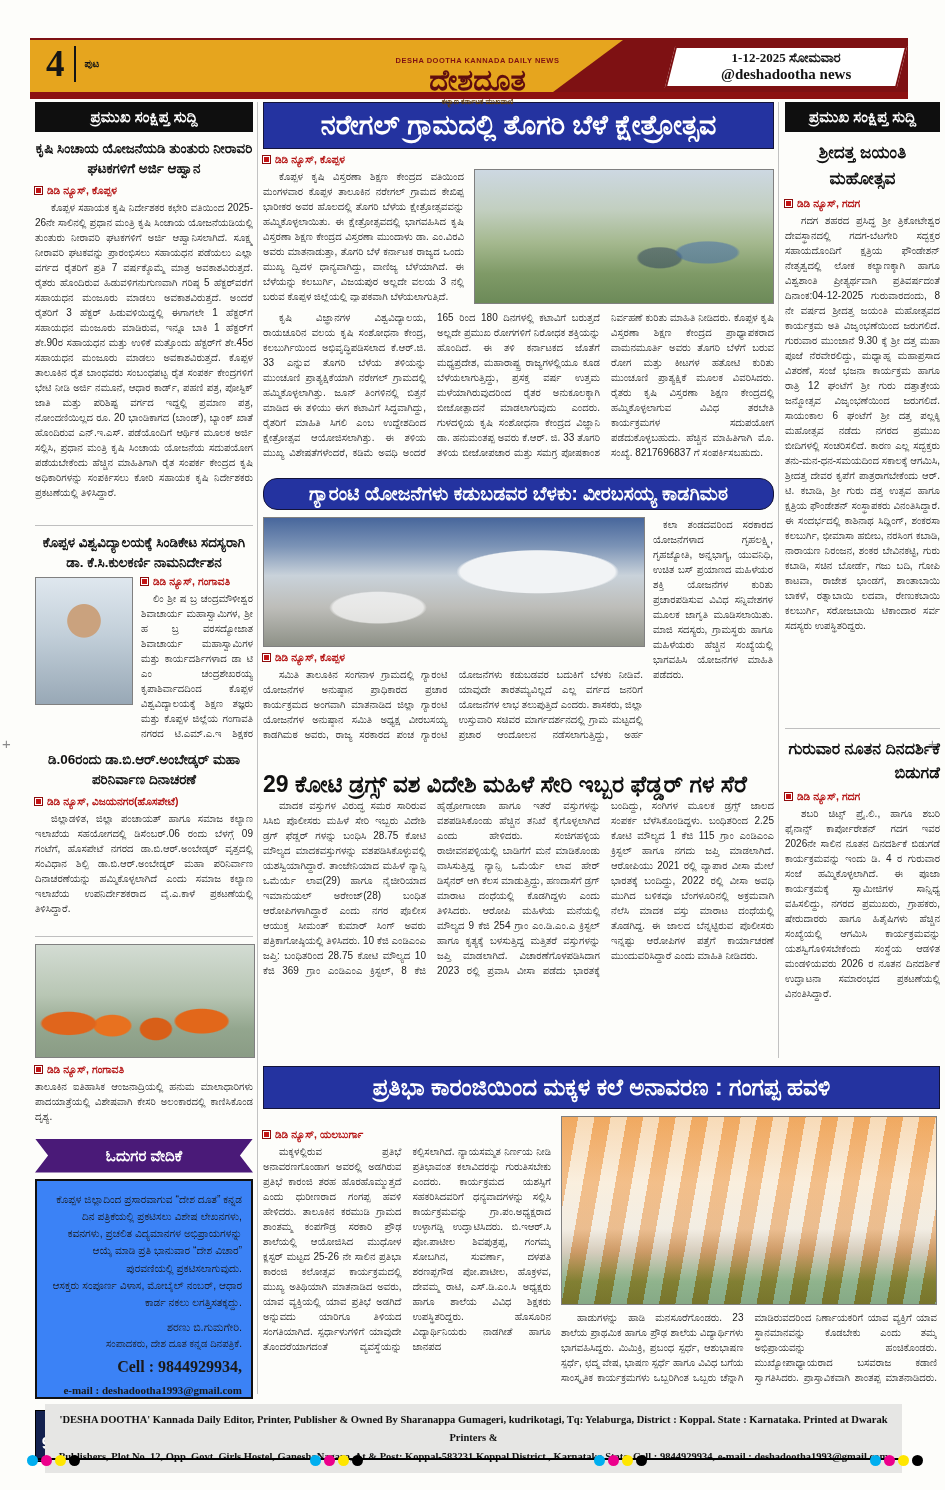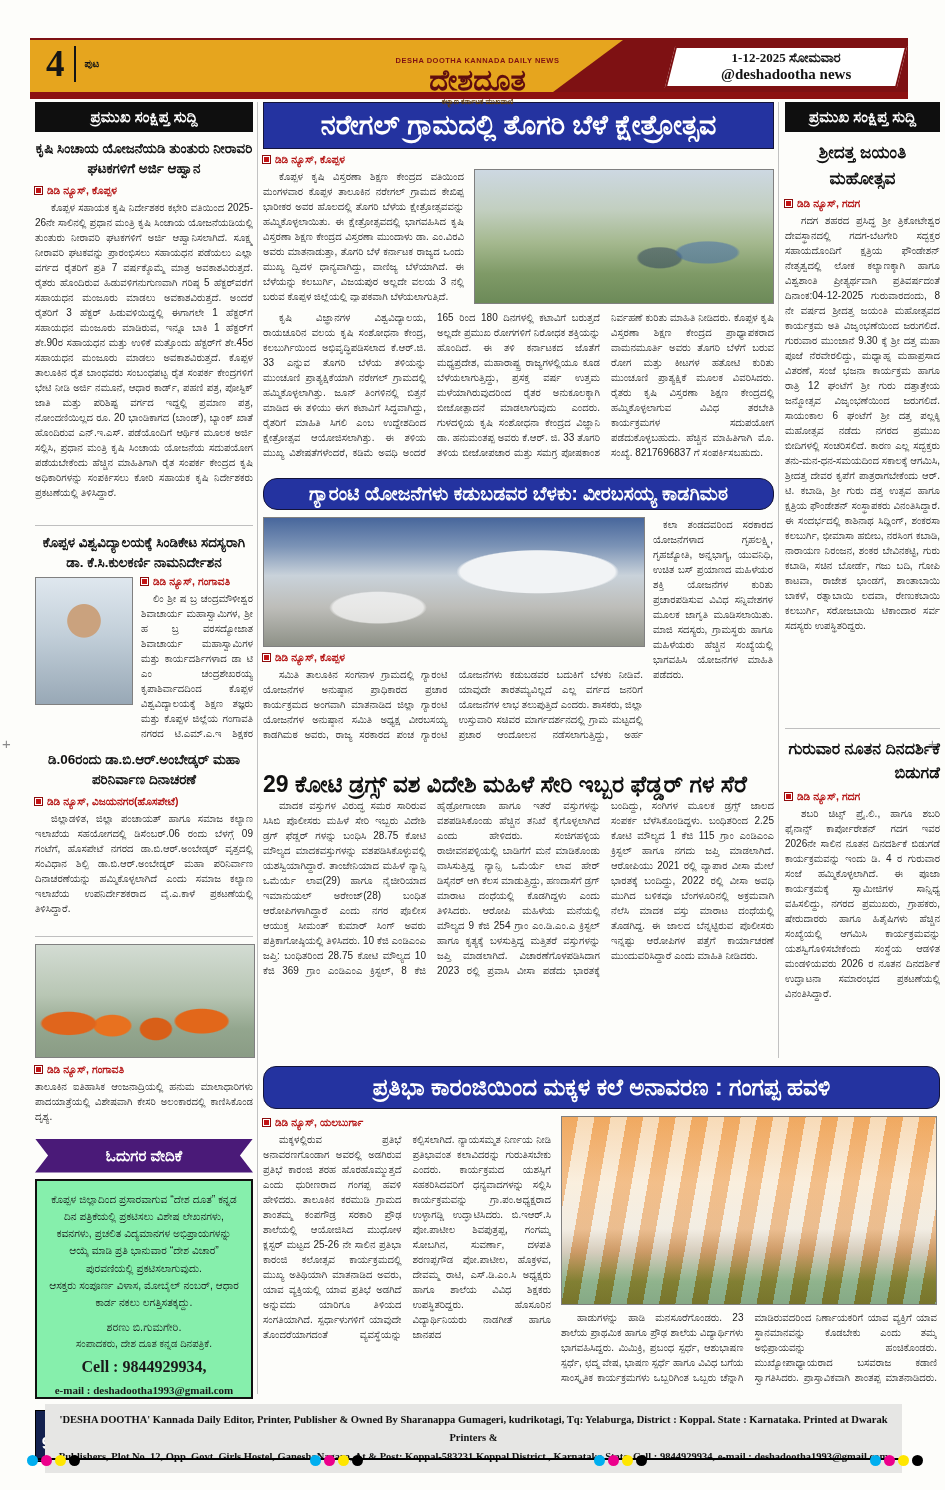--- a/index.html
+++ b/index.html
@@ -39,21 +39,21 @@
   .h-left{font-size:13.5px;font-weight:bold;text-align:center;color:#101010;line-height:1.5;margin:7px 0 2px;}
   .byline{color:#B51414;font-weight:bold;font-size:10.5px;margin:4px 0 3px;display:flex;align-items:center;gap:5px;}
   .byline::before{content:"";flex:0 0 auto;width:7px;height:7px;background:#C41414;box-shadow:inset 0 0 0 1px #fff,0 0 0 1px #8d0d0d;}
   .body-txt{font-size:10px;line-height:1.5;text-align:justify;overflow:hidden;text-indent:16px;color:#222;}
   .cols-3{column-count:3;column-gap:11px;}
   .cols-2{column-count:2;column-gap:11px;}
   .rule{border:none;border-top:1px solid #bfbfbf;margin:7px 0;}
   .h-bar{background:#2433A0;color:#fff;font-weight:bold;text-align:center;border:1px solid #14143a;}
   .h-bar1{font-size:27px;padding:7px 0;}
   .h-bar2{font-size:19px;padding:4px 0;border-radius:14px;}
-  .h-bar4{font-size:23px;padding:7px 0;border-radius:13px;}
+  .h-bar4{font-size:23px;padding:7px 0;}
   .h-plain{font-size:23px;font-weight:bold;color:#101010;margin:6px 0 0;}
   .flexrow{display:flex;gap:10px;}
   .photo{border:1px solid #808080;flex:0 0 auto;}
   .ph-field{width:298px;height:133px;background:
      radial-gradient(ellipse at 78% 62%,rgba(70,110,170,.55) 0 9%,transparent 10%),
      radial-gradient(ellipse at 62% 66%,rgba(40,60,90,.5) 0 8%,transparent 9%),
      linear-gradient(180deg,#cdd8e2 0%,#c2cfc0 30%,#a4b88e 55%,#7f9a67 78%,#6c8a58 100%);}
   .ph-van{width:380px;height:128px;background:
      radial-gradient(ellipse at 72% 42%,#f1f3f5 0 20%,transparent 21%),
      radial-gradient(ellipse at 30% 70%,rgba(255,255,255,.65) 0 12%,transparent 13%),
@@ -67,21 +67,21 @@
      radial-gradient(ellipse at 55% 75%,#d85f18 0 9%,transparent 10%),
      radial-gradient(ellipse at 76% 68%,#e2671a 0 11%,transparent 12%),
      linear-gradient(180deg,#d3dcd3 0%,#b8c6b4 45%,#93a68e 75%,#8a9c85 100%);}
   .ph-tent{width:374px;height:187px;background:
      repeating-linear-gradient(100deg,rgba(238,132,40,.38) 0 16px,rgba(255,255,255,.42) 16px 32px),
      linear-gradient(180deg,#f2c083 0%,#f6e3c6 35%,#e9e0cf 60%,#b9a98e 72%,#3f7d3a 88%,#2e6b2e 100%);}
   .cap-byline{margin-top:5px;}
   .caption{font-size:10px;line-height:1.5;text-align:justify;color:#222;}
   .ribbon{background:#4A1A78;color:#fff;font-weight:bold;text-align:center;font-size:15px;
     padding:8px 0;margin:14px 0 6px;clip-path:polygon(0 0,100% 0,94% 50%,100% 100%,0 100%,6% 50%);}
-  .forum-box{border:2px solid #111;background:#86efac;padding:10px 9px;text-align:center;
+  .forum-box{border:2px solid #111;background:#3b82f6;padding:10px 9px;text-align:right;
     font-size:10.5px;line-height:1.65;height:196px;overflow:hidden;}
   .forum-sign{font-weight:normal;font-size:11px;margin-top:6px;}
   .forum-role{font-size:10px;}
   .forum-cell{font-family:"Liberation Serif",serif;font-weight:bold;font-size:16px;margin-top:2px;}
   .forum-email{font-family:"Liberation Serif",serif;font-weight:bold;font-size:11px;}
   .ad-box{margin-top:11px;background:#13214F;border:1px solid #000;color:#fff;text-align:center;
     font-weight:bold;padding:7px 3px;}
   .ad-line1{font-size:13.5px;}
   .ad-line2{font-size:17px;letter-spacing:.5px;}
   .h-right{font-size:17px;font-weight:bold;text-align:center;color:#101010;line-height:1.55;margin:8px 0 2px;}
@@ -200,21 +200,21 @@
   <div>
     <div class="h-plain">29 ಕೋಟಿ ಡ್ರಗ್ಸ್ ವಶ ವಿದೇಶಿ ಮಹಿಳೆ ಸೇರಿ ಇಬ್ಬರ ಫೆಡ್ಡರ್ ಗಳ ಸೆರೆ</div>
     <div class="body-txt cols-3" style="height:232px;">ಮಾದಕ ವಸ್ತುಗಳ ವಿರುದ್ಧ ಸಮರ ಸಾರಿರುವ ಸಿಸಿಬಿ ಪೊಲೀಸರು ಮಹಿಳೆ ಸೇರಿ ಇಬ್ಬರು ವಿದೇಶಿ ಡ್ರಗ್ ಫೆಡ್ಡರ್ ಗಳನ್ನು ಬಂಧಿಸಿ 28.75 ಕೋಟಿ ಮೌಲ್ಯದ ಮಾದಕವಸ್ತುಗಳನ್ನು ವಶಪಡಿಸಿಕೊಳ್ಳುವಲ್ಲಿ ಯಶಸ್ವಿಯಾಗಿದ್ದಾರೆ. ತಾಂಜೇನಿಯಾದ ಮಹಿಳೆ ನ್ಯಾನ್ಸಿ ಒಮೆರ್ಯೆ ಲಾವ(29) ಹಾಗೂ ನೈಜೀರಿಯಾದ ಇಮಾನುಯಲ್ ಅರೇಂಜ್(28) ಬಂಧಿತ ಆರೋಪಿಗಳಾಗಿದ್ದಾರೆ ಎಂದು ನಗರ ಪೊಲೀಸ ಆಯುಕ್ತ ಸೀಮಂತ್ ಕುಮಾರ್ ಸಿಂಗ್ ಅವರು ಪತ್ರಿಕಾಗೋಷ್ಠಿಯಲ್ಲಿ ತಿಳಿಸಿದರು. 10 ಕೆಜಿ ಎಂಡಿಎಂಎ ಜಪ್ತಿ: ಬಂಧಿತರಿಂದ 28.75 ಕೋಟಿ ಮೌಲ್ಯದ 10 ಕೆಜಿ 369 ಗ್ರಾಂ ಎಂಡಿಎಂಎ ಕ್ರಿಸ್ಟಲ್, 8 ಕೆಜಿ ಹೈಡ್ರೋಗಾಂಜಾ ಹಾಗೂ ಇತರೆ ವಸ್ತುಗಳನ್ನು ವಶಪಡಿಸಿಕೊಂಡು ಹೆಚ್ಚಿನ ತನಿಖೆ ಕೈಗೊಳ್ಳಲಾಗಿದೆ ಎಂದು ಹೇಳಿದರು. ಸಂಜಿಗಹಳ್ಳಿಯ ರಾಜೀವನಪಳ್ಳಿಯಲ್ಲಿ ಬಾಡಿಗೆಗೆ ಮನೆ ಮಾಡಿಕೊಂಡು ವಾಸಿಸುತ್ತಿದ್ದ ನ್ಯಾನ್ಸಿ ಒಮೆರ್ಯೆ ಲಾವ ಹೇರ್ ಡಿಸೈನರ್ ಆಗಿ ಕೆಲಸ ಮಾಡುತ್ತಿದ್ದು, ಹಣದಾಸೆಗೆ ಡ್ರಗ್ ಮಾರಾಟ ದಂಧೆಯಲ್ಲಿ ಕೊಡಗಿದ್ದಳು ಎಂದು ತಿಳಿಸಿದರು. ಆರೋಪಿ ಮಹಿಳೆಯ ಮನೆಯಲ್ಲಿ ಮೌಲ್ಯದ 9 ಕೆಜಿ 254 ಗ್ರಾಂ ಎಂ.ಡಿ.ಎಂ.ಎ ಕ್ರಿಸ್ಟಲ್ ಹಾಗೂ ಕೃತ್ಯಕ್ಕೆ ಬಳಸುತ್ತಿದ್ದ ಮತ್ತಿತರೆ ವಸ್ತುಗಳನ್ನು ಜಪ್ತಿ ಮಾಡಲಾಗಿದೆ. ವಿಚಾರಣೆಗೊಳಪಡಿಸಿದಾಗ 2023 ರಲ್ಲಿ ಪ್ರವಾಸಿ ವೀಸಾ ಪಡೆದು ಭಾರತಕ್ಕೆ ಬಂದಿದ್ದು, ಸಂಗಿಗಳ ಮೂಲಕ ಡ್ರಗ್ಸ್ ಜಾಲದ ಸಂಪರ್ಕ ಬೆಳೆಸಿಕೊಂಡಿದ್ದಳು. ಬಂಧಿತರಿಂದ 2.25 ಕೋಟಿ ಮೌಲ್ಯದ 1 ಕೆಜಿ 115 ಗ್ರಾಂ ಎಂಡಿಎಂಎ ಕ್ರಿಸ್ಟಲ್ ಹಾಗೂ ನಗದು ಜಪ್ತಿ ಮಾಡಲಾಗಿದೆ. ಆರೋಪಿಯು 2021 ರಲ್ಲಿ ವ್ಯಾಪಾರ ವೀಸಾ ಮೇಲೆ ಭಾರತಕ್ಕೆ ಬಂದಿದ್ದು, 2022 ರಲ್ಲಿ ವೀಸಾ ಅವಧಿ ಮುಗಿದ ಬಳಿಕವೂ ಬೆಂಗಳೂರಿನಲ್ಲಿ ಅಕ್ರಮವಾಗಿ ನೆಲೆಸಿ ಮಾದಕ ವಸ್ತು ಮಾರಾಟ ದಂಧೆಯಲ್ಲಿ ತೊಡಗಿದ್ದ. ಈ ಜಾಲದ ಬೆನ್ನಟ್ಟಿರುವ ಪೊಲೀಸರು ಇನ್ನಷ್ಟು ಆರೋಪಿಗಳ ಪತ್ತೆಗೆ ಕಾರ್ಯಾಚರಣೆ ಮುಂದುವರಿಸಿದ್ದಾರೆ ಎಂದು ಮಾಹಿತಿ ನೀಡಿದರು.</div>
   </div>
 </div>
 
 <div class="wide">
   <div class="h-bar h-bar4">ಪ್ರತಿಭಾ ಕಾರಂಜಿಯಿಂದ ಮಕ್ಕಳ ಕಲೆ ಅನಾವರಣ : ಗಂಗಪ್ಪ ಹವಳಿ</div>
   <div class="flexrow" style="margin-top:7px;">
     <div style="width:288px;">
-      <div class="byline" style="margin-top:0;">ಡಿಡಿ ನ್ಯೂಸ್, ಯಲಬುರ್ಗಾ</div>
+      <div class="byline" style="margin-top:12px;">ಡಿಡಿ ನ್ಯೂಸ್, ಯಲಬುರ್ಗಾ</div>
       <div class="body-txt cols-2" style="height:258px;">ಮಕ್ಕಳಲ್ಲಿರುವ ಪ್ರತಿಭೆ ಅನಾವರಣಗೊಂಡಾಗ ಅವರಲ್ಲಿ ಅಡಗಿರುವ ಪ್ರತಿಭೆ ಕಾರಂಜಿ ತರಹ ಹೊರಹೊಮ್ಮುತ್ತದೆ ಎಂದು ಧುರೀಣರಾದ ಗಂಗಪ್ಪ ಹವಳಿ ಹೇಳಿದರು. ತಾಲೂಕಿನ ಕರಮುಡಿ ಗ್ರಾಮದ ಶಾಂತಮ್ಮ ಕಂಪಗೌಡ್ರ ಸರಕಾರಿ ಪ್ರೌಢ ಶಾಲೆಯಲ್ಲಿ ಆಯೋಜಿಸಿದ ಮುಧೋಳ ಕ್ಲಸ್ಟರ್ ಮಟ್ಟದ 25-26 ನೇ ಸಾಲಿನ ಪ್ರತಿಭಾ ಕಾರಂಜಿ ಕಲೋತ್ಸವ ಕಾರ್ಯಕ್ರಮದಲ್ಲಿ ಮುಖ್ಯ ಅತಿಥಿಯಾಗಿ ಮಾತನಾಡಿದ ಅವರು, ಯಾವ ವ್ಯಕ್ತಿಯಲ್ಲಿ ಯಾವ ಪ್ರತಿಭೆ ಅಡಗಿದೆ ಅನ್ನುವದು ಯಾರಿಗೂ ತಿಳಿಯದ ಸಂಗತಿಯಾಗಿದೆ. ಸ್ಪರ್ಧಾಳುಗಳಿಗೆ ಯಾವುದೇ ತೊಂದರೆಯಾಗದಂತೆ ವ್ಯವಸ್ಥೆಯನ್ನು ಕಲ್ಪಿಸಲಾಗಿದೆ. ನ್ಯಾಯಸಮ್ಮತ ನಿರ್ಣಯ ನೀಡಿ ಪ್ರತಿಭಾವಂತ ಕಲಾವಿದರನ್ನು ಗುರುತಿಸಬೇಕು ಎಂದರು. ಕಾರ್ಯಕ್ರಮದ ಯಶಸ್ಸಿಗೆ ಸಹಕರಿಸಿದವರಿಗೆ ಧನ್ಯವಾದಗಳನ್ನು ಸಲ್ಲಿಸಿ ಕಾರ್ಯಕ್ರಮವನ್ನು ಗ್ರಾ.ಪಂ.ಅಧ್ಯಕ್ಷರಾದ ಉಳ್ಳಾಗಡ್ಡಿ ಉದ್ಘಾಟಿಸಿದರು. ಬಿ.ಇಆರ್.ಸಿ ಪೋ.ಪಾಟೀಲ ಶಿವಪುತ್ರಪ್ಪ, ಗಂಗಮ್ಮ ಸೋಬಗಿನ, ಸುವರ್ಣಾ, ದಳಪತಿ ಶರಣಪ್ಪಗೌಡ ಪೋ.ಪಾಟೀಲ, ಹೊಕ್ರಳವ, ದೇವಮ್ಮ ರಾಟಿ, ಎಸ್.ಡಿ.ಎಂ.ಸಿ ಅಧ್ಯಕ್ಷರು ಹಾಗೂ ಶಾಲೆಯ ವಿವಿಧ ಶಿಕ್ಷಕರು ಉಪಸ್ಥಿತರಿದ್ದರು. ಹೊಸೂರಿನ ವಿದ್ಯಾರ್ಥಿನಿಯರು ನಾಡಗೀತೆ ಹಾಗೂ ಜಾನಪದ</div>
     </div>
     <div style="width:376px;">
       <div class="photo ph-tent"></div>
       <div class="body-txt cols-2" style="height:82px;margin-top:5px;">ಹಾಡುಗಳನ್ನು ಹಾಡಿ ಮನಸೂರೆಗೊಂಡರು. 23 ಶಾಲೆಯ ಪ್ರಾಥಮಿಕ ಹಾಗೂ ಪ್ರೌಢ ಶಾಲೆಯ ವಿದ್ಯಾರ್ಥಿಗಳು ಭಾಗವಹಿಸಿದ್ದರು. ಮಿಮಿಕ್ರಿ, ಪ್ರಬಂಧ ಸ್ಪರ್ಧೆ, ಆಶುಭಾಷಣ ಸ್ಪರ್ಧೆ, ಛದ್ಮ ವೇಷ, ಭಾಷಣ ಸ್ಪರ್ಧೆ ಹಾಗೂ ವಿವಿಧ ಬಗೆಯ ಸಾಂಸ್ಕೃತಿಕ ಕಾರ್ಯಕ್ರಮಗಳು ಒಬ್ಬರಿಗಿಂತ ಒಬ್ಬರು ಚೆನ್ನಾಗಿ ಮಾಡಿರುವದರಿಂದ ನಿರ್ಣಾಯಕರಿಗೆ ಯಾವ ವ್ಯಕ್ತಿಗೆ ಯಾವ ಸ್ಥಾನಮಾನವನ್ನು ಕೊಡಬೇಕು ಎಂದು ತಮ್ಮ ಅಭಿಪ್ರಾಯವನ್ನು ಹಂಚಿಕೊಂಡರು. ಮುಖ್ಯೋಪಾಧ್ಯಾಯರಾದ ಬಸವರಾಜ ಕಡಾಣಿ ಸ್ವಾಗತಿಸಿದರು. ಪ್ರಾಸ್ತಾವಿಕವಾಗಿ ಶಾಂತಪ್ಪ ಮಾತನಾಡಿದರು. ಪ್ರಾರ್ಥನೆ ಹಾಗೂ ನಾಡಗೀತೆಯನ್ನು ವಿದ್ಯಾರ್ಥಿಗಳು ಸಾಮೂಹಿಕವಾಗಿ ಹೇಳಿದರು. ಬಸವರಾಜ ಕೊಂಡಗುಳಿ ನಿರೂಪಿಸಿದರು.</div>
     </div>
   </div>
 </div>
 
 <div class="col-right">

